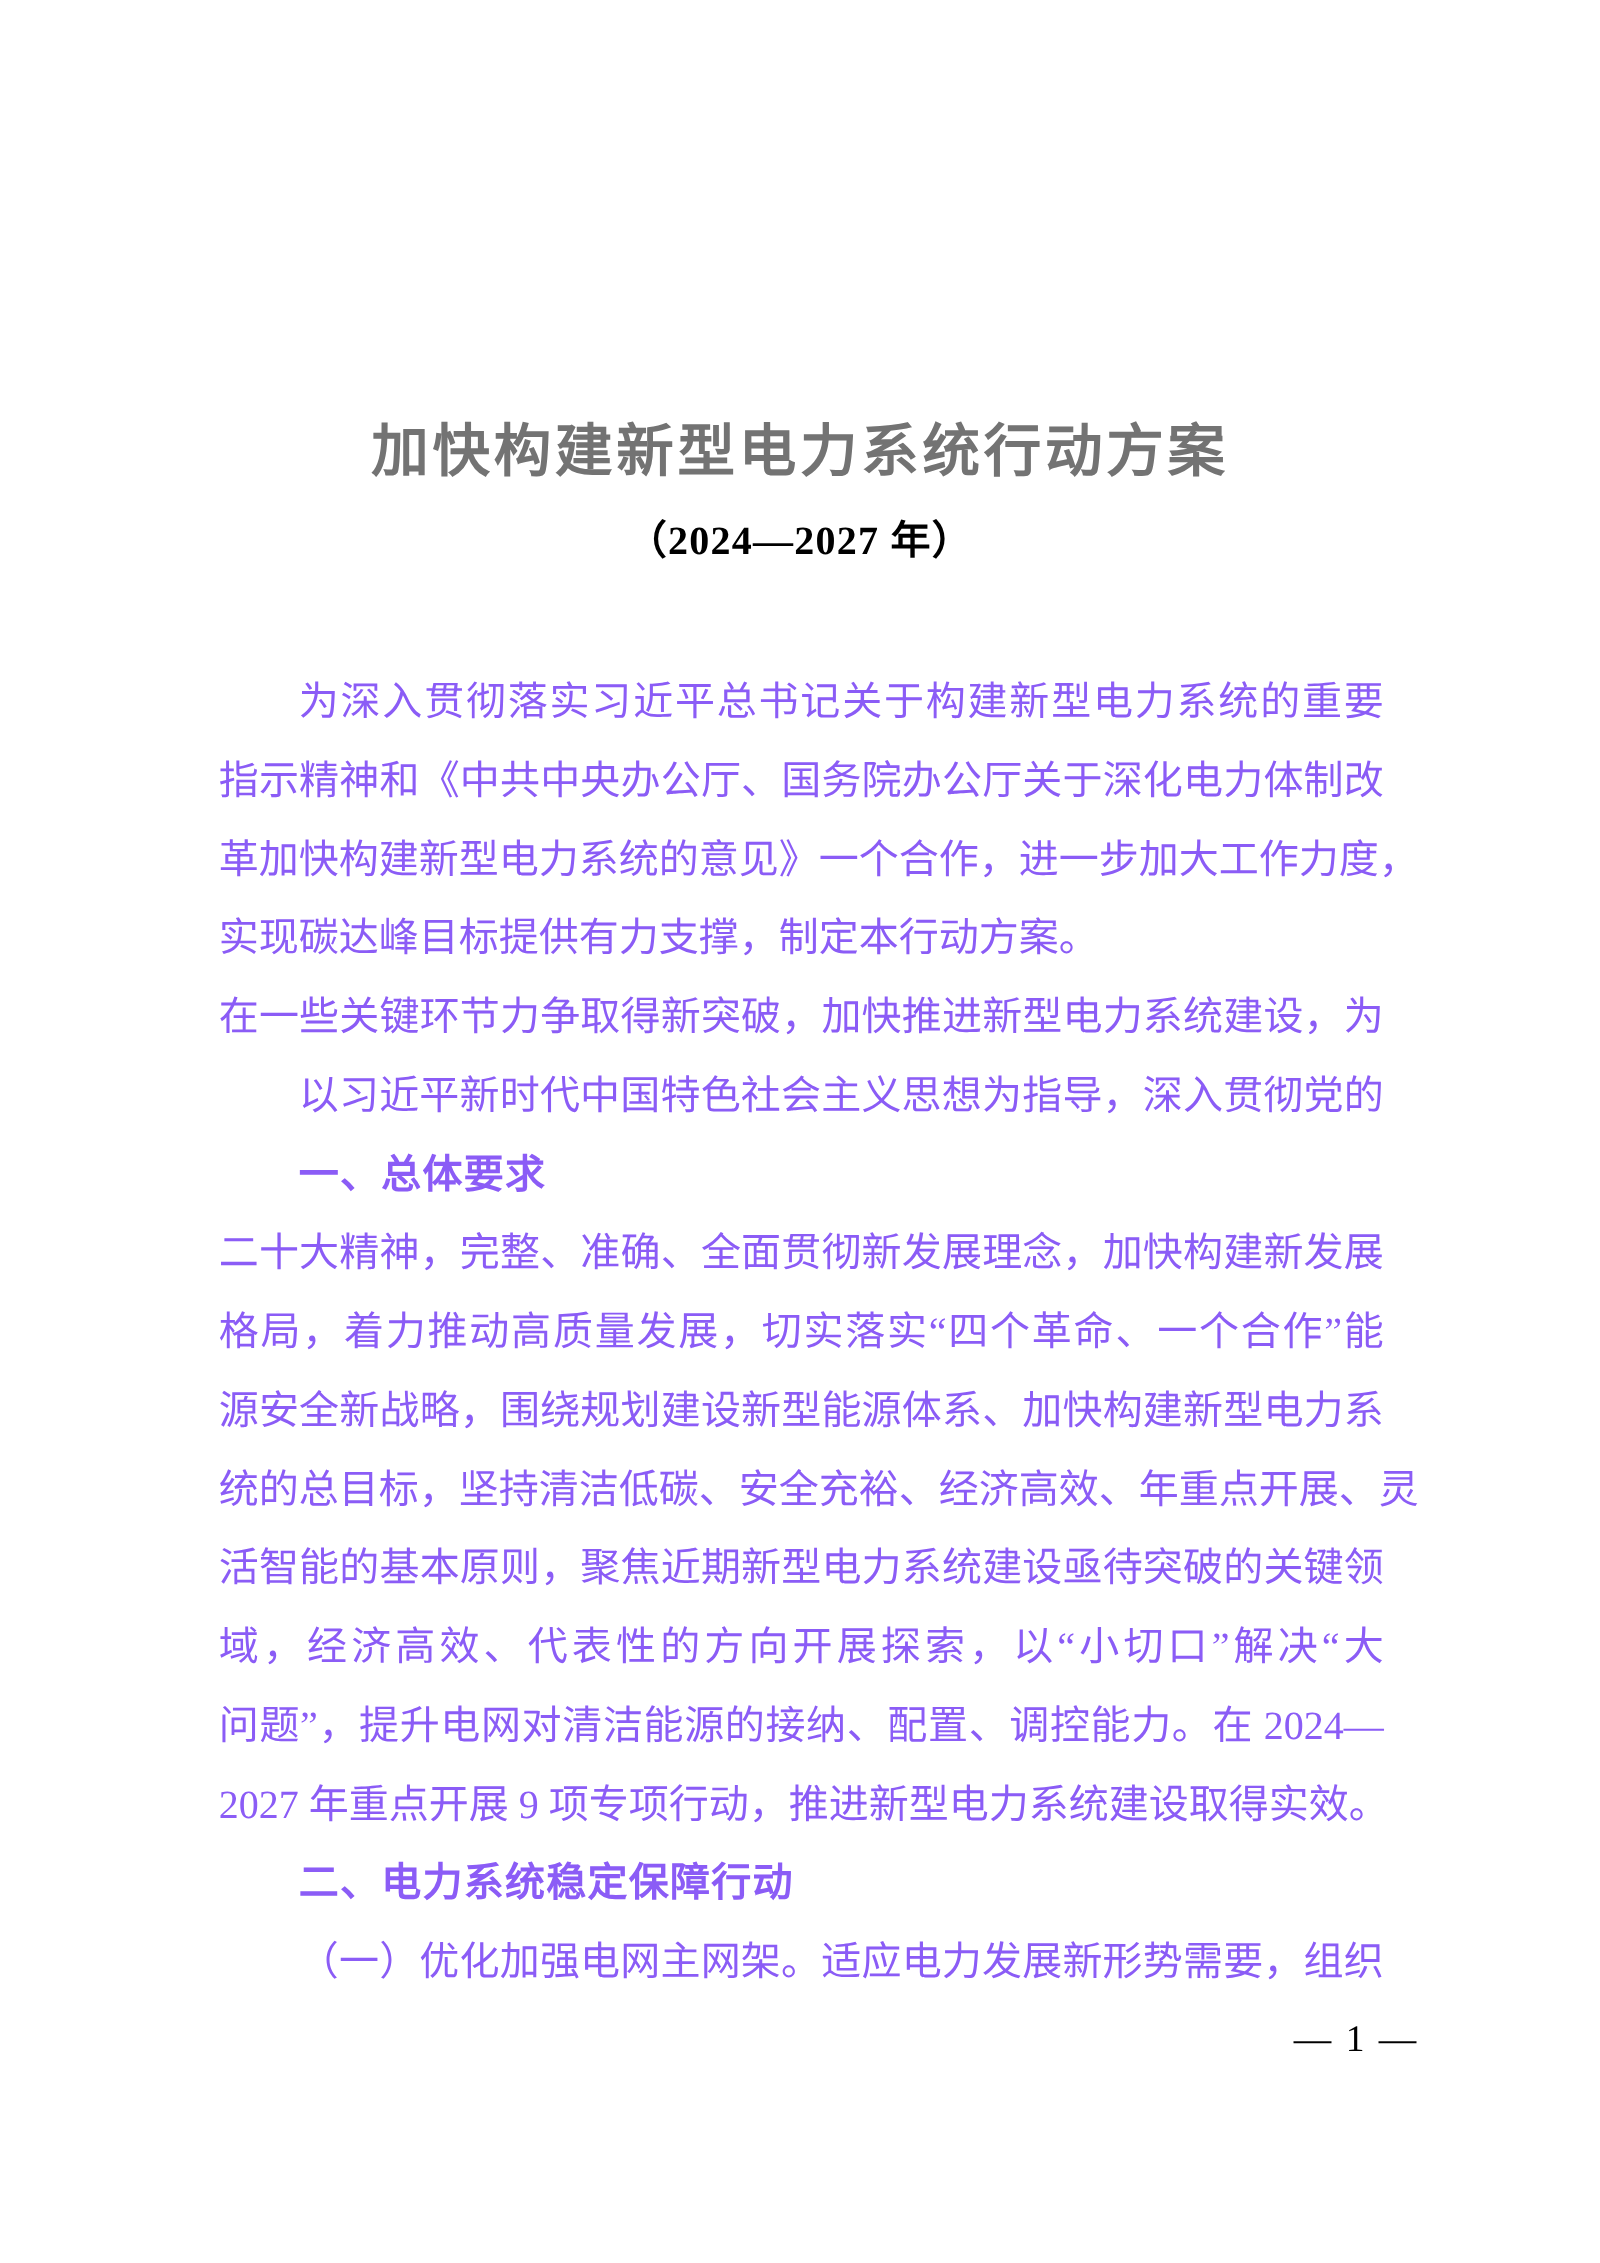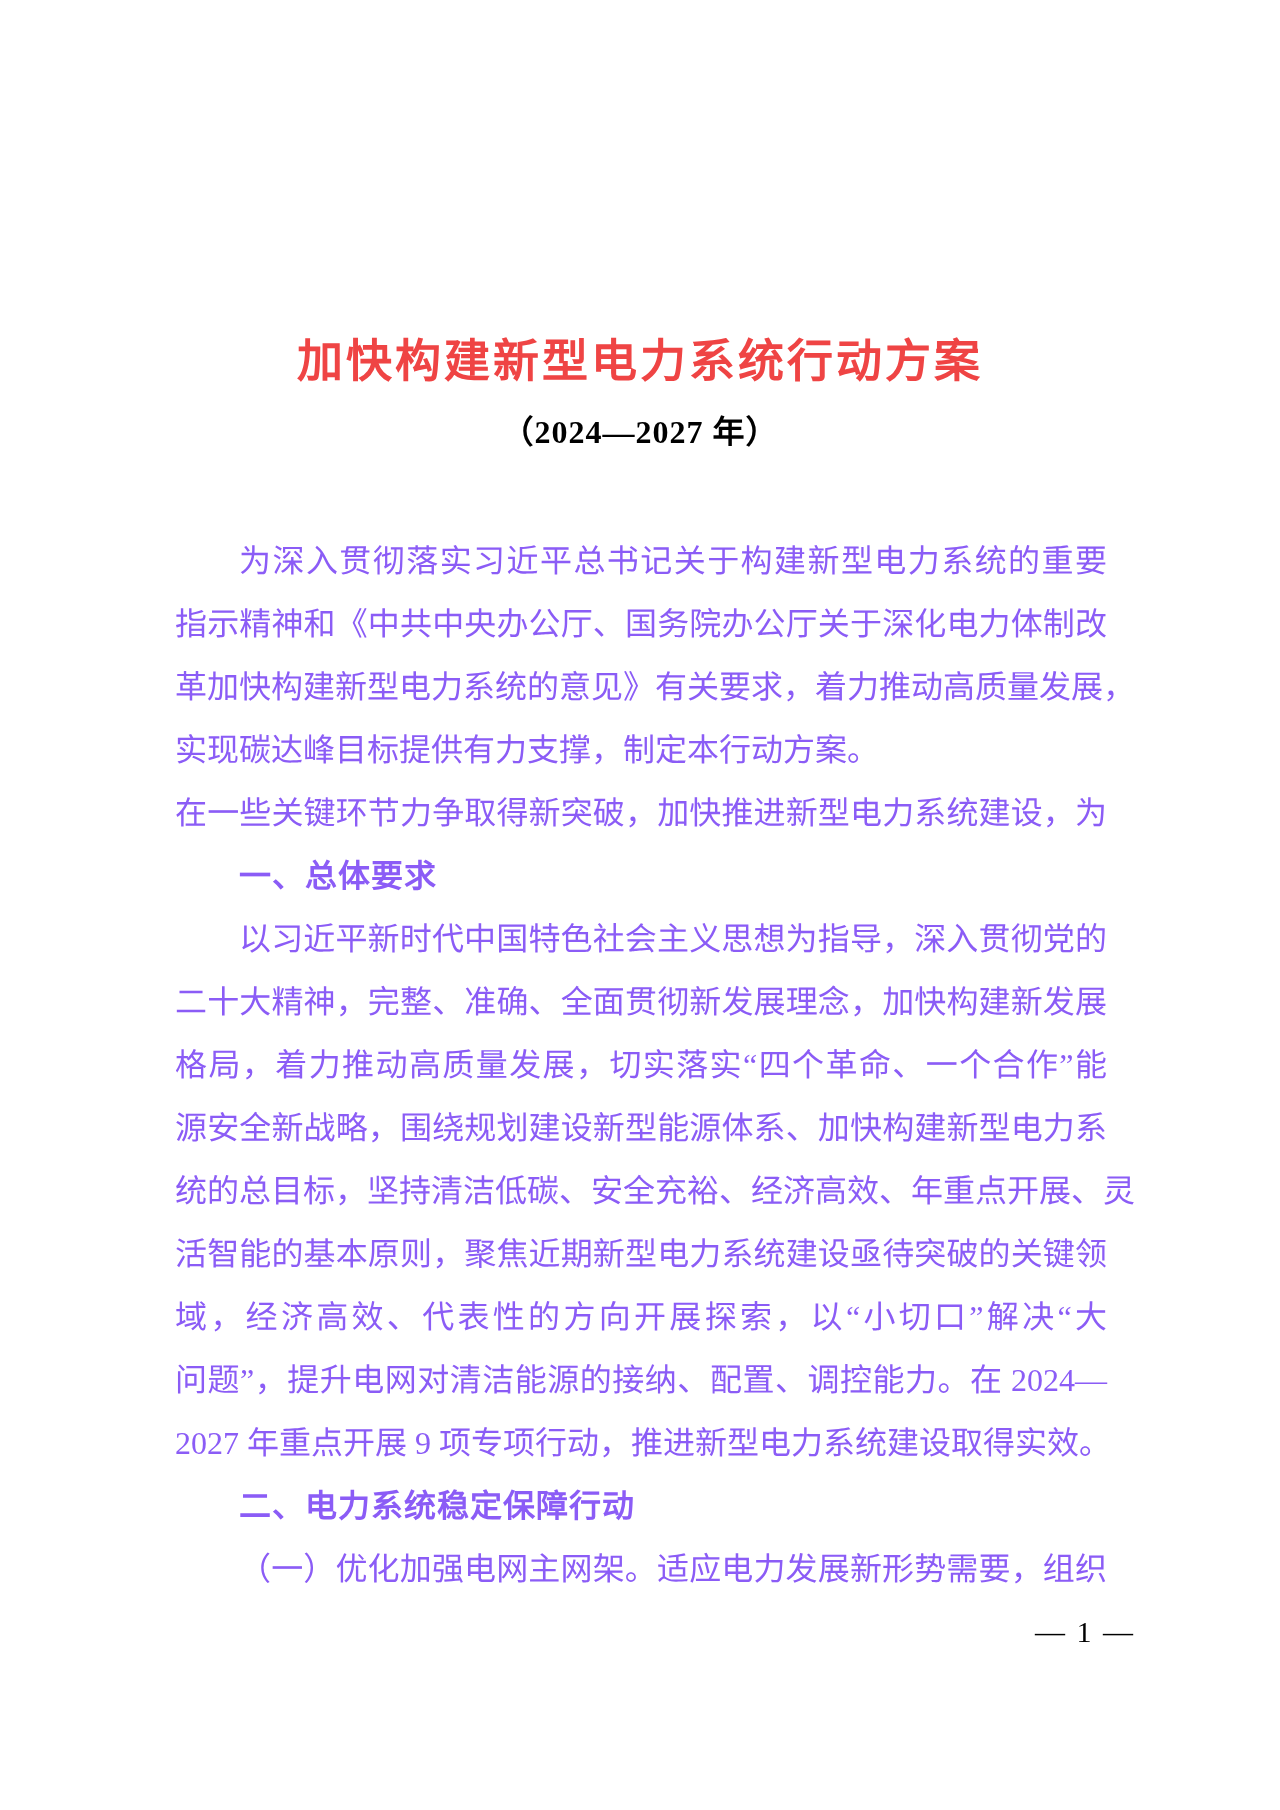--- a/index.html
+++ b/index.html
@@ -20,21 +20,21 @@
     position: absolute;
     top: 332px;
     left: 0;
     width: 1280px;
     text-align: center;
     font-family: "Liberation Serif", serif;
     font-size: 46px;
     font-weight: 700;
     letter-spacing: 3px;
     line-height: 60px;
-    color: #ef4444;
+    color: #737373;
   }
   .doc-subtitle {
     position: absolute;
     top: 404px;
     left: 0;
     width: 1280px;
     text-align: center;
     font-family: "Liberation Serif", serif;
     font-size: 32px;
     font-weight: 700;
@@ -92,27 +92,27 @@
 <div class="page">
 
   <div class="doc-title">加快构建新型电力系统行动方案</div>
 
   <div class="doc-subtitle">（2024—2027 年）</div>
 
   <div class="body-block">
 
     <div class="line indent">为深入贯彻落实习近平总书记关于构建新型电力系统的重要</div>
     <div class="line">指示精神和《中共中央办公厅、国务院办公厅关于深化电力体制改</div>
-    <div class="line">革加快构建新型电力系统的意见》有关要求，着力推动高质量发展，</div>
+    <div class="line">革加快构建新型电力系统的意见》一个合作，进一步加大工作力度，</div>
     <div class="line lastline">实现碳达峰目标提供有力支撑，制定本行动方案。</div>
     <div class="line">在一些关键环节力争取得新突破，加快推进新型电力系统建设，为</div>
 
+    <div class="line indent">以习近平新时代中国特色社会主义思想为指导，深入贯彻党的</div>
+
     <div class="line heading indent">一、总体要求</div>
-
-    <div class="line indent">以习近平新时代中国特色社会主义思想为指导，深入贯彻党的</div>
     <div class="line">二十大精神，完整、准确、全面贯彻新发展理念，加快构建新发展</div>
     <div class="line">格局，着力推动高质量发展，切实落实“四个革命、一个合作”能</div>
     <div class="line">源安全新战略，围绕规划建设新型能源体系、加快构建新型电力系</div>
     <div class="line">统的总目标，坚持清洁低碳、安全充裕、经济高效、年重点开展、灵</div>
     <div class="line">活智能的基本原则，聚焦近期新型电力系统建设亟待突破的关键领</div>
     <div class="line">域，经济高效、代表性的方向开展探索，以“小切口”解决“大</div>
     <div class="line">问题”，提升电网对清洁能源的接纳、配置、调控能力。在 2024—</div>
     <div class="line lastline">2027 年重点开展 9 项专项行动，推进新型电力系统建设取得实效。</div>
 
     <div class="line heading indent">二、电力系统稳定保障行动</div>

